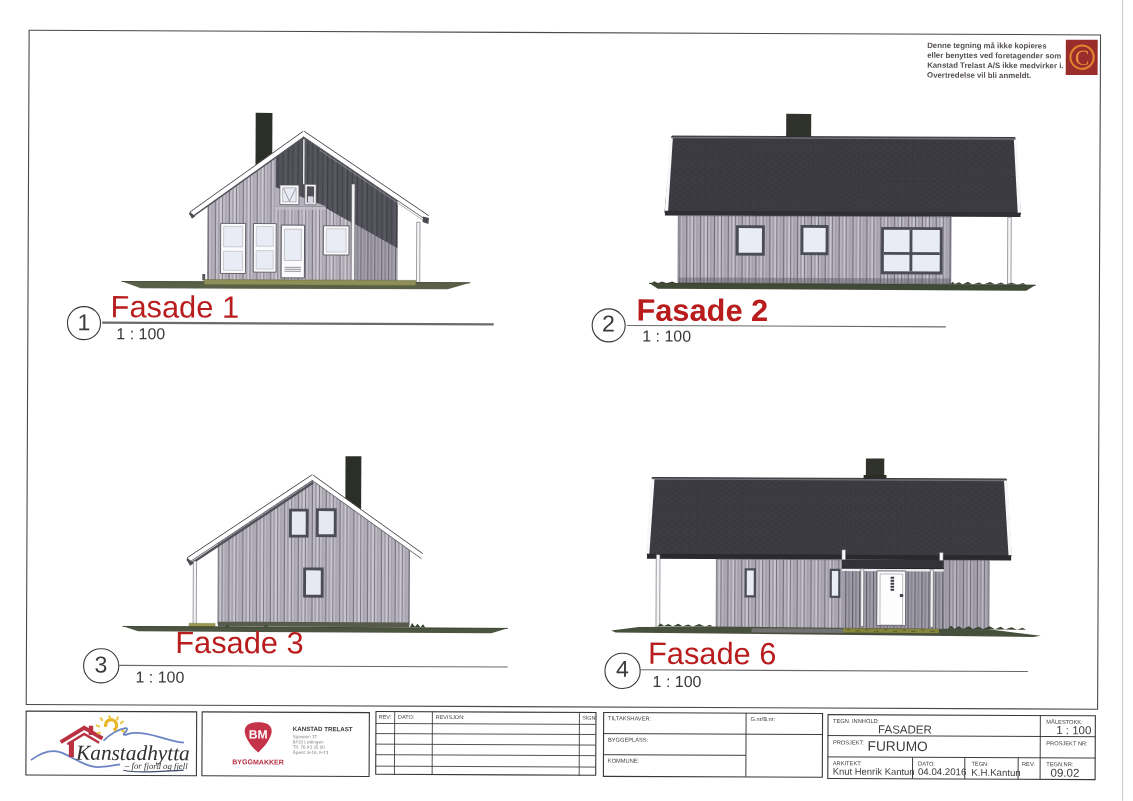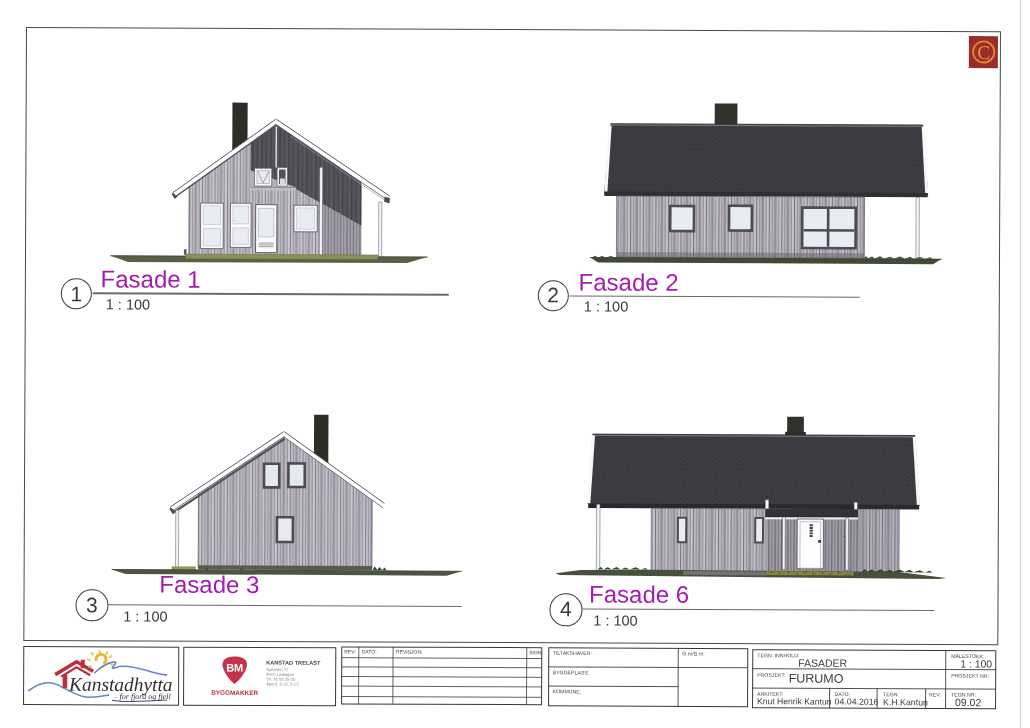--- a/index.html
+++ b/index.html
@@ -1,33 +1,39 @@
 <!DOCTYPE html>
 <html><head>
 <meta charset="utf-8">
 <style>
   html,body{margin:0;padding:0;width:1030px;height:728px;background:#ffffff;overflow:hidden;
     font-family:"Liberation Sans", sans-serif;}
   .abs{position:absolute;}
   #rot{position:absolute;left:0;top:0;width:1030px;height:728px;
     transform:rotate(0.25deg);transform-origin:26px 27px;}
-  .lbl-title{font-size:24px;color:#a21caf;line-height:22px;white-space:nowrap;}
+  .lbl-title{font-size:28px;color:#b91c1c;line-height:22px;white-space:nowrap;}
   .lbl-scale{font-size:14.5px;color:#3a3a3a;line-height:14.5px;white-space:nowrap;}
   .lbl-circle{border:1.7px solid #3a3a3a;border-radius:50%;background:#fff;
     display:flex;align-items:center;justify-content:center;
     font-size:21px;color:#3a3a3a;}
   .lbl-line{background:#6a6a6a;height:1.3px;}
   .tb{border:1.4px solid #383838;background:#fff;box-sizing:border-box;}
 </style>
 </head>
 <body>
 <div id="rot">
 
   <div class="abs" style="left:26px;top:27px;width:975px;height:614px;border:1.5px solid #4a4a4a;box-sizing:border-box;"></div>
 
+  <div class="abs" style="left:843px;top:33.5px;width:127px;font-size:7.1px;font-weight:bold;color:#55504e;line-height:9.2px;">
+    Denne tegning må ikke kopieres<br>
+    eller benyttes ved foretagender som<br>
+    Kanstad Trelast A/S ikke medvirker i.<br>
+    Overtredelse vil bli anmeldt.
+  </div>
 
   <div class="abs" style="left:968.9px;top:32.2px;width:29.6px;height:31.6px;background:#9a2d2c;">
     <svg width="29.6" height="31.6" viewBox="0 0 29.6 31.6">
       <circle cx="14.8" cy="15.8" r="10.6" fill="none" stroke="#e0852f" stroke-width="1.9"></circle>
       <text x="14.8" y="22.8" font-family="Liberation Serif,serif" font-size="19.5px" fill="#e8923a" text-anchor="middle">C</text>
     </svg>
   </div>
 
   <svg class="abs" style="left:100.7px;top:95px;" width="340" height="175" viewBox="100 95 340 175">
     <defs>
@@ -366,21 +372,21 @@
   <div class="abs lbl-line" style="left:93.8px;top:292.3px;width:356px;"></div>
 
   <div class="abs lbl-title" style="left:101.7px;top:268.2px;">Fasade 1</div>
 
   <div class="abs lbl-scale" style="left:107px;top:297px;">1 : 100</div>
 
   <div class="abs lbl-circle" style="left:538.5px;top:277.6px;width:29.6px;height:29.6px;">2</div>
 
   <div class="abs lbl-line" style="left:570.5px;top:292.6px;width:290px;"></div>
 
-  <div class="abs lbl-title" style="left:579.7px;top:269px;">Fasade 2</div>
+  <div class="abs lbl-title" style="left:579.7px;top:269px;font-weight:bold;">Fasade 2</div>
 
   <div class="abs lbl-scale" style="left:585.1px;top:297.4px;">1 : 100</div>
 
   <div class="abs lbl-circle" style="left:78px;top:588.6px;width:30.6px;height:30.6px;">3</div>
 
   <div class="abs lbl-line" style="left:110.3px;top:603.9px;width:354px;"></div>
 
   <div class="abs lbl-title" style="left:117.8px;top:573px;margin-left:44px;">Fasade 3</div>
 
   <div class="abs lbl-scale" style="left:125.8px;top:608.6px;">1 : 100</div>

